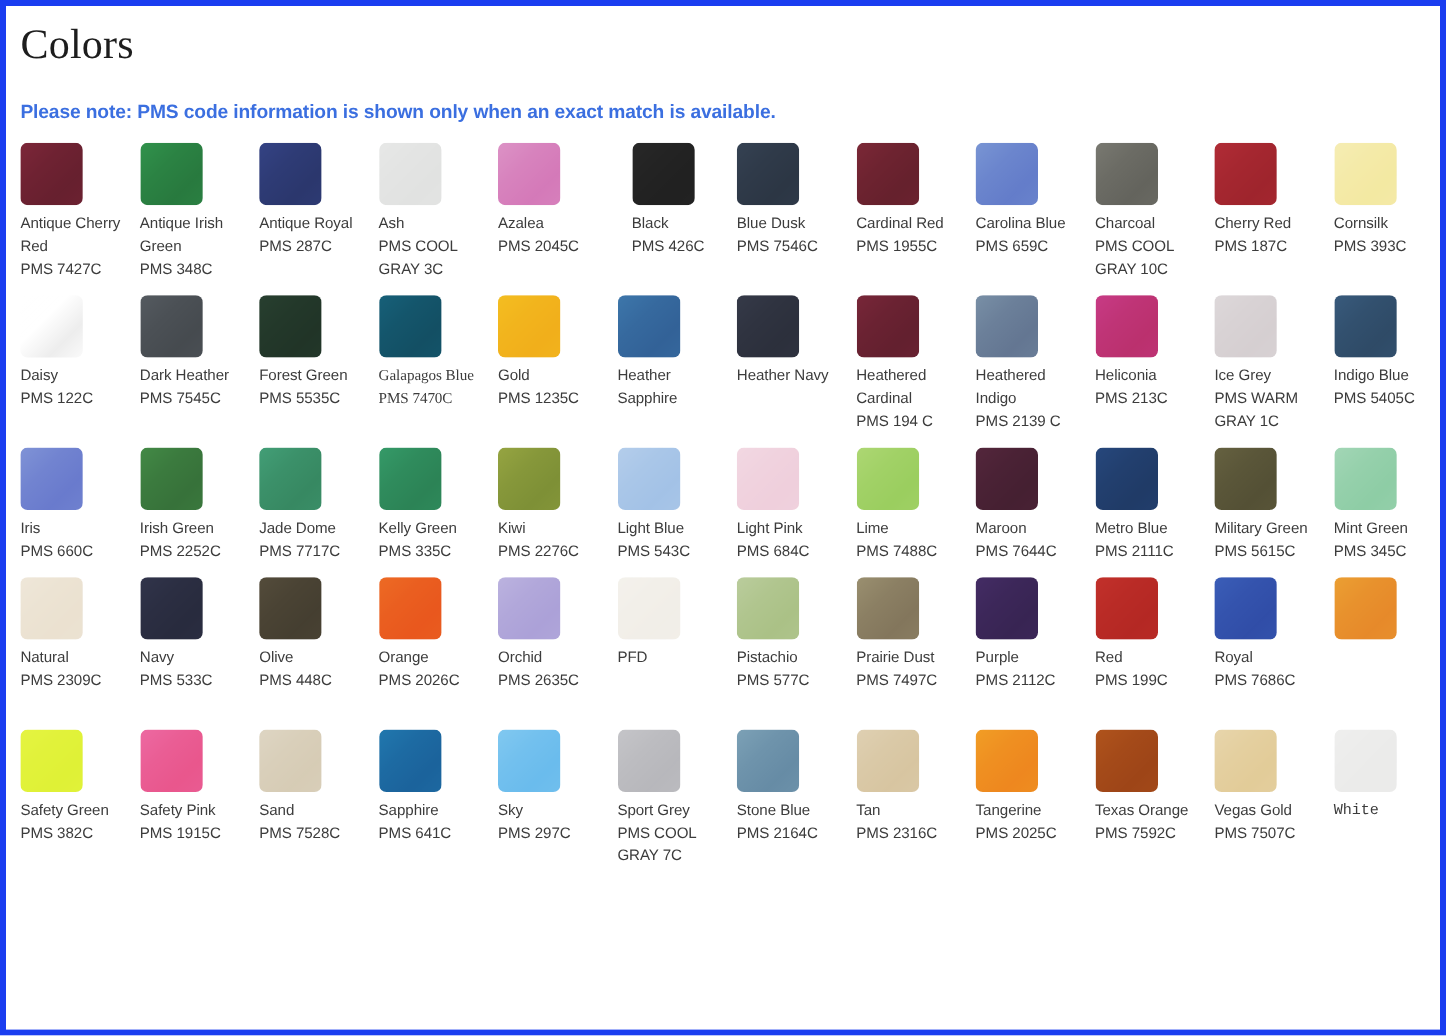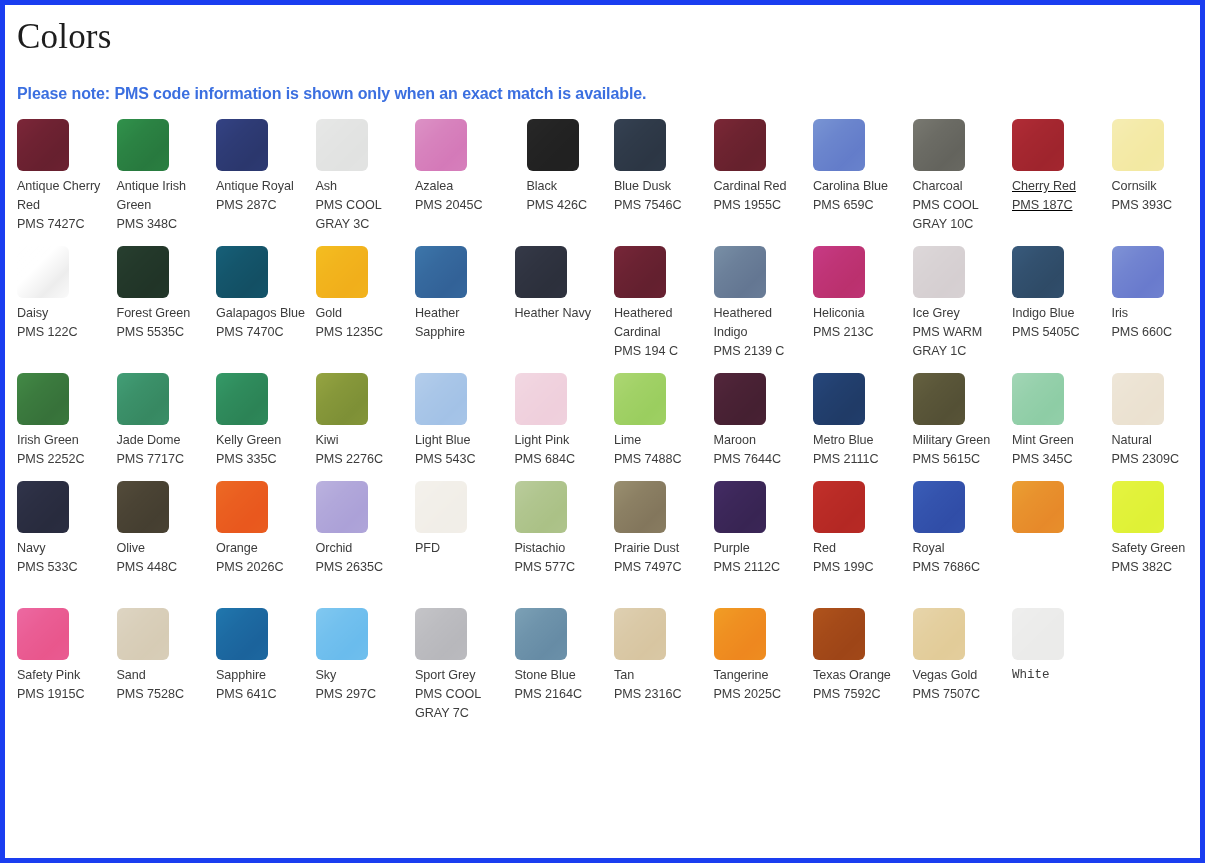--- a/index.html
+++ b/index.html
@@ -155,21 +155,21 @@
             <span class="swatch-pms">PMS 659C</span>
           </div>
         </div>
         <div class="swatch-cell" style="min-height: 115px;">
           <div class="swatch-chip" style="background-color: rgb(107, 107, 100);"></div>
           <div class="swatch-label">
             <span class="swatch-name">Charcoal</span>
             <span class="swatch-pms">PMS COOL GRAY 10C</span>
           </div>
         </div>
-        <div class="swatch-cell" style="min-height: 115px; text-decoration: underline;">
+        <div class="swatch-cell" style="min-height: 115px;">
           <div class="swatch-chip" style="background-color: rgb(165, 39, 48);"></div>
           <div class="swatch-label">
             <span class="swatch-name">Cherry Red</span>
             <span class="swatch-pms">PMS 187C</span>
           </div>
         </div>
         <div class="swatch-cell" style="min-height: 115px;">
           <div class="swatch-chip" style="background-color: rgb(244, 234, 168);"></div>
           <div class="swatch-label">
             <span class="swatch-name">Cornsilk</span>
@@ -177,27 +177,34 @@
           </div>
         </div>
         <div class="swatch-cell" style="min-height: 115px;">
           <div class="swatch-chip"></div>
           <div class="swatch-label">
             <span class="swatch-name">Daisy</span>
             <span class="swatch-pms">PMS 122C</span>
           </div>
         </div>
         <div class="swatch-cell" style="min-height: 115px;">
+          <div class="swatch-chip" style="background-color: rgb(75, 80, 85);"></div>
+          <div class="swatch-label">
+            <span class="swatch-name">Dark Heather</span>
+            <span class="swatch-pms">PMS 7545C</span>
+          </div>
+        </div>
+        <div class="swatch-cell" style="min-height: 115px;">
           <div class="swatch-chip" style="background-color: rgb(35, 56, 42);"></div>
           <div class="swatch-label">
             <span class="swatch-name">Forest Green</span>
             <span class="swatch-pms">PMS 5535C</span>
           </div>
         </div>
-        <div class="swatch-cell" style="min-height: 115px;">
+        <div class="swatch-cell" style="min-height: 115px; font-family: Liberation Serif, serif;">
           <div class="swatch-chip" style="background-color: rgb(20, 85, 107);"></div>
           <div class="swatch-label">
             <span class="swatch-name">Galapagos Blue</span>
             <span class="swatch-pms">PMS 7470C</span>
           </div>
         </div>
         <div class="swatch-cell" style="min-height: 115px;">
           <div class="swatch-chip" style="background-color: rgb(242, 180, 29);"></div>
           <div class="swatch-label">
             <span class="swatch-name">Gold</span>

